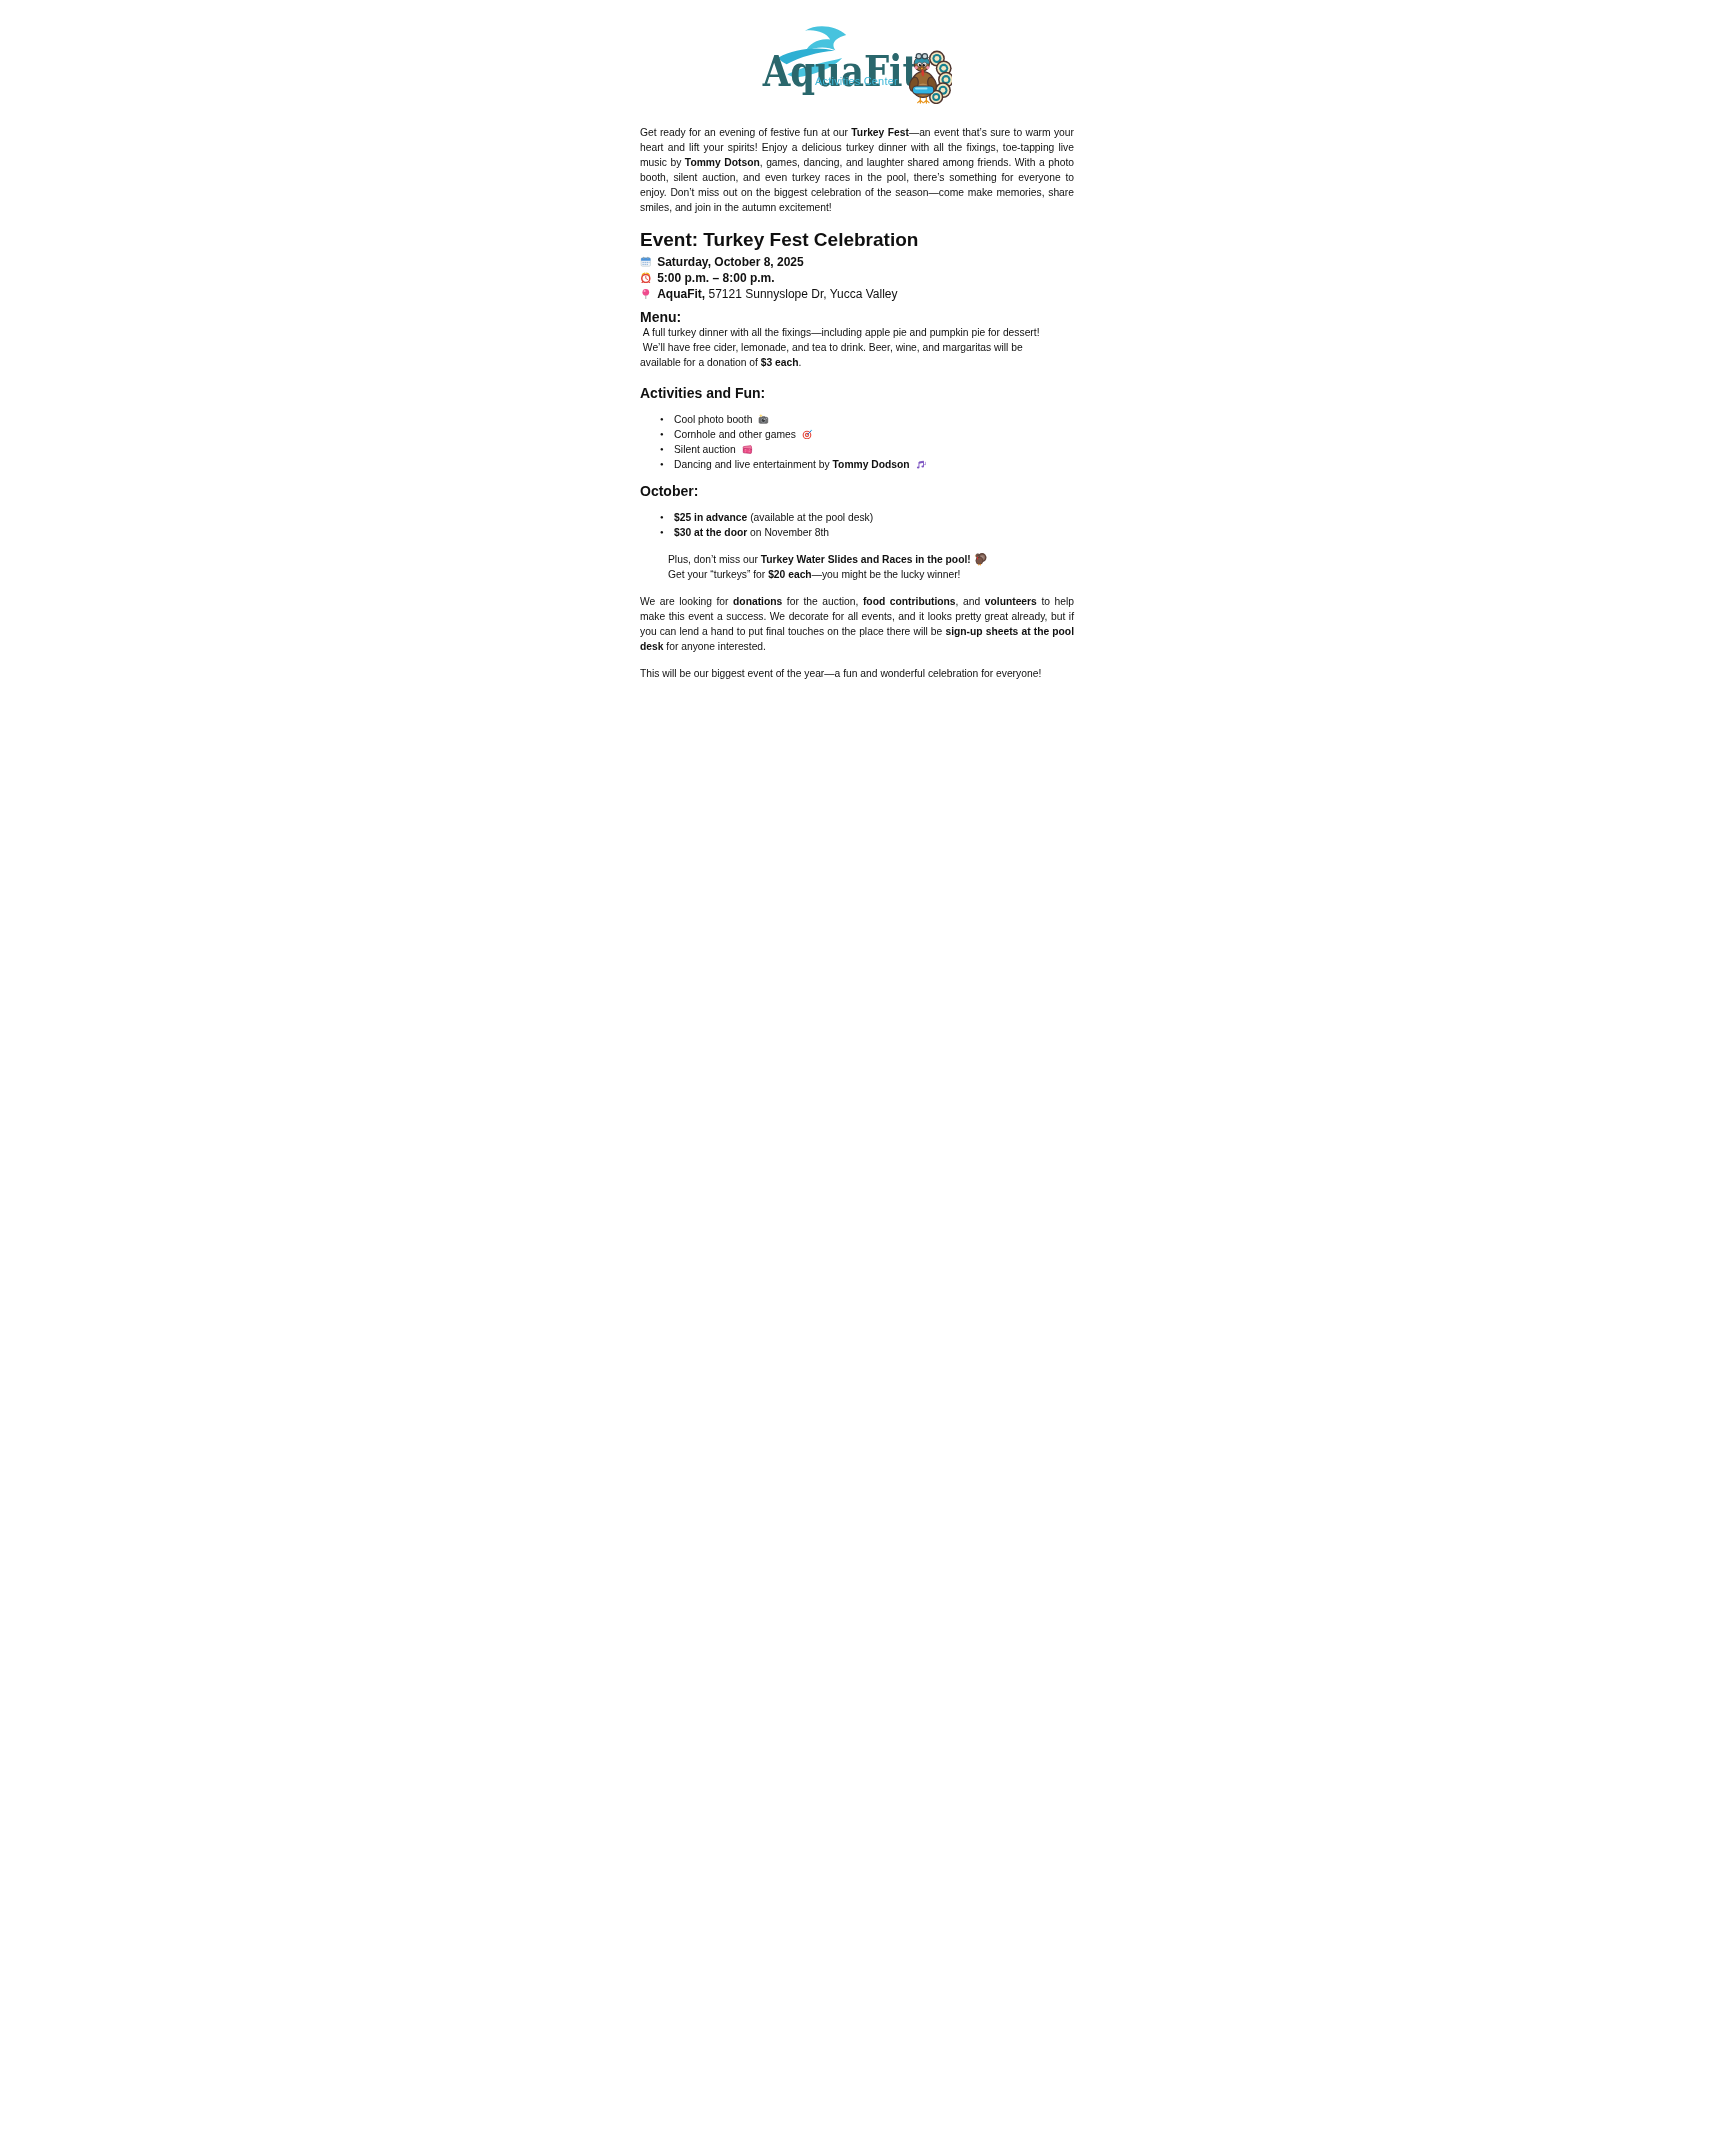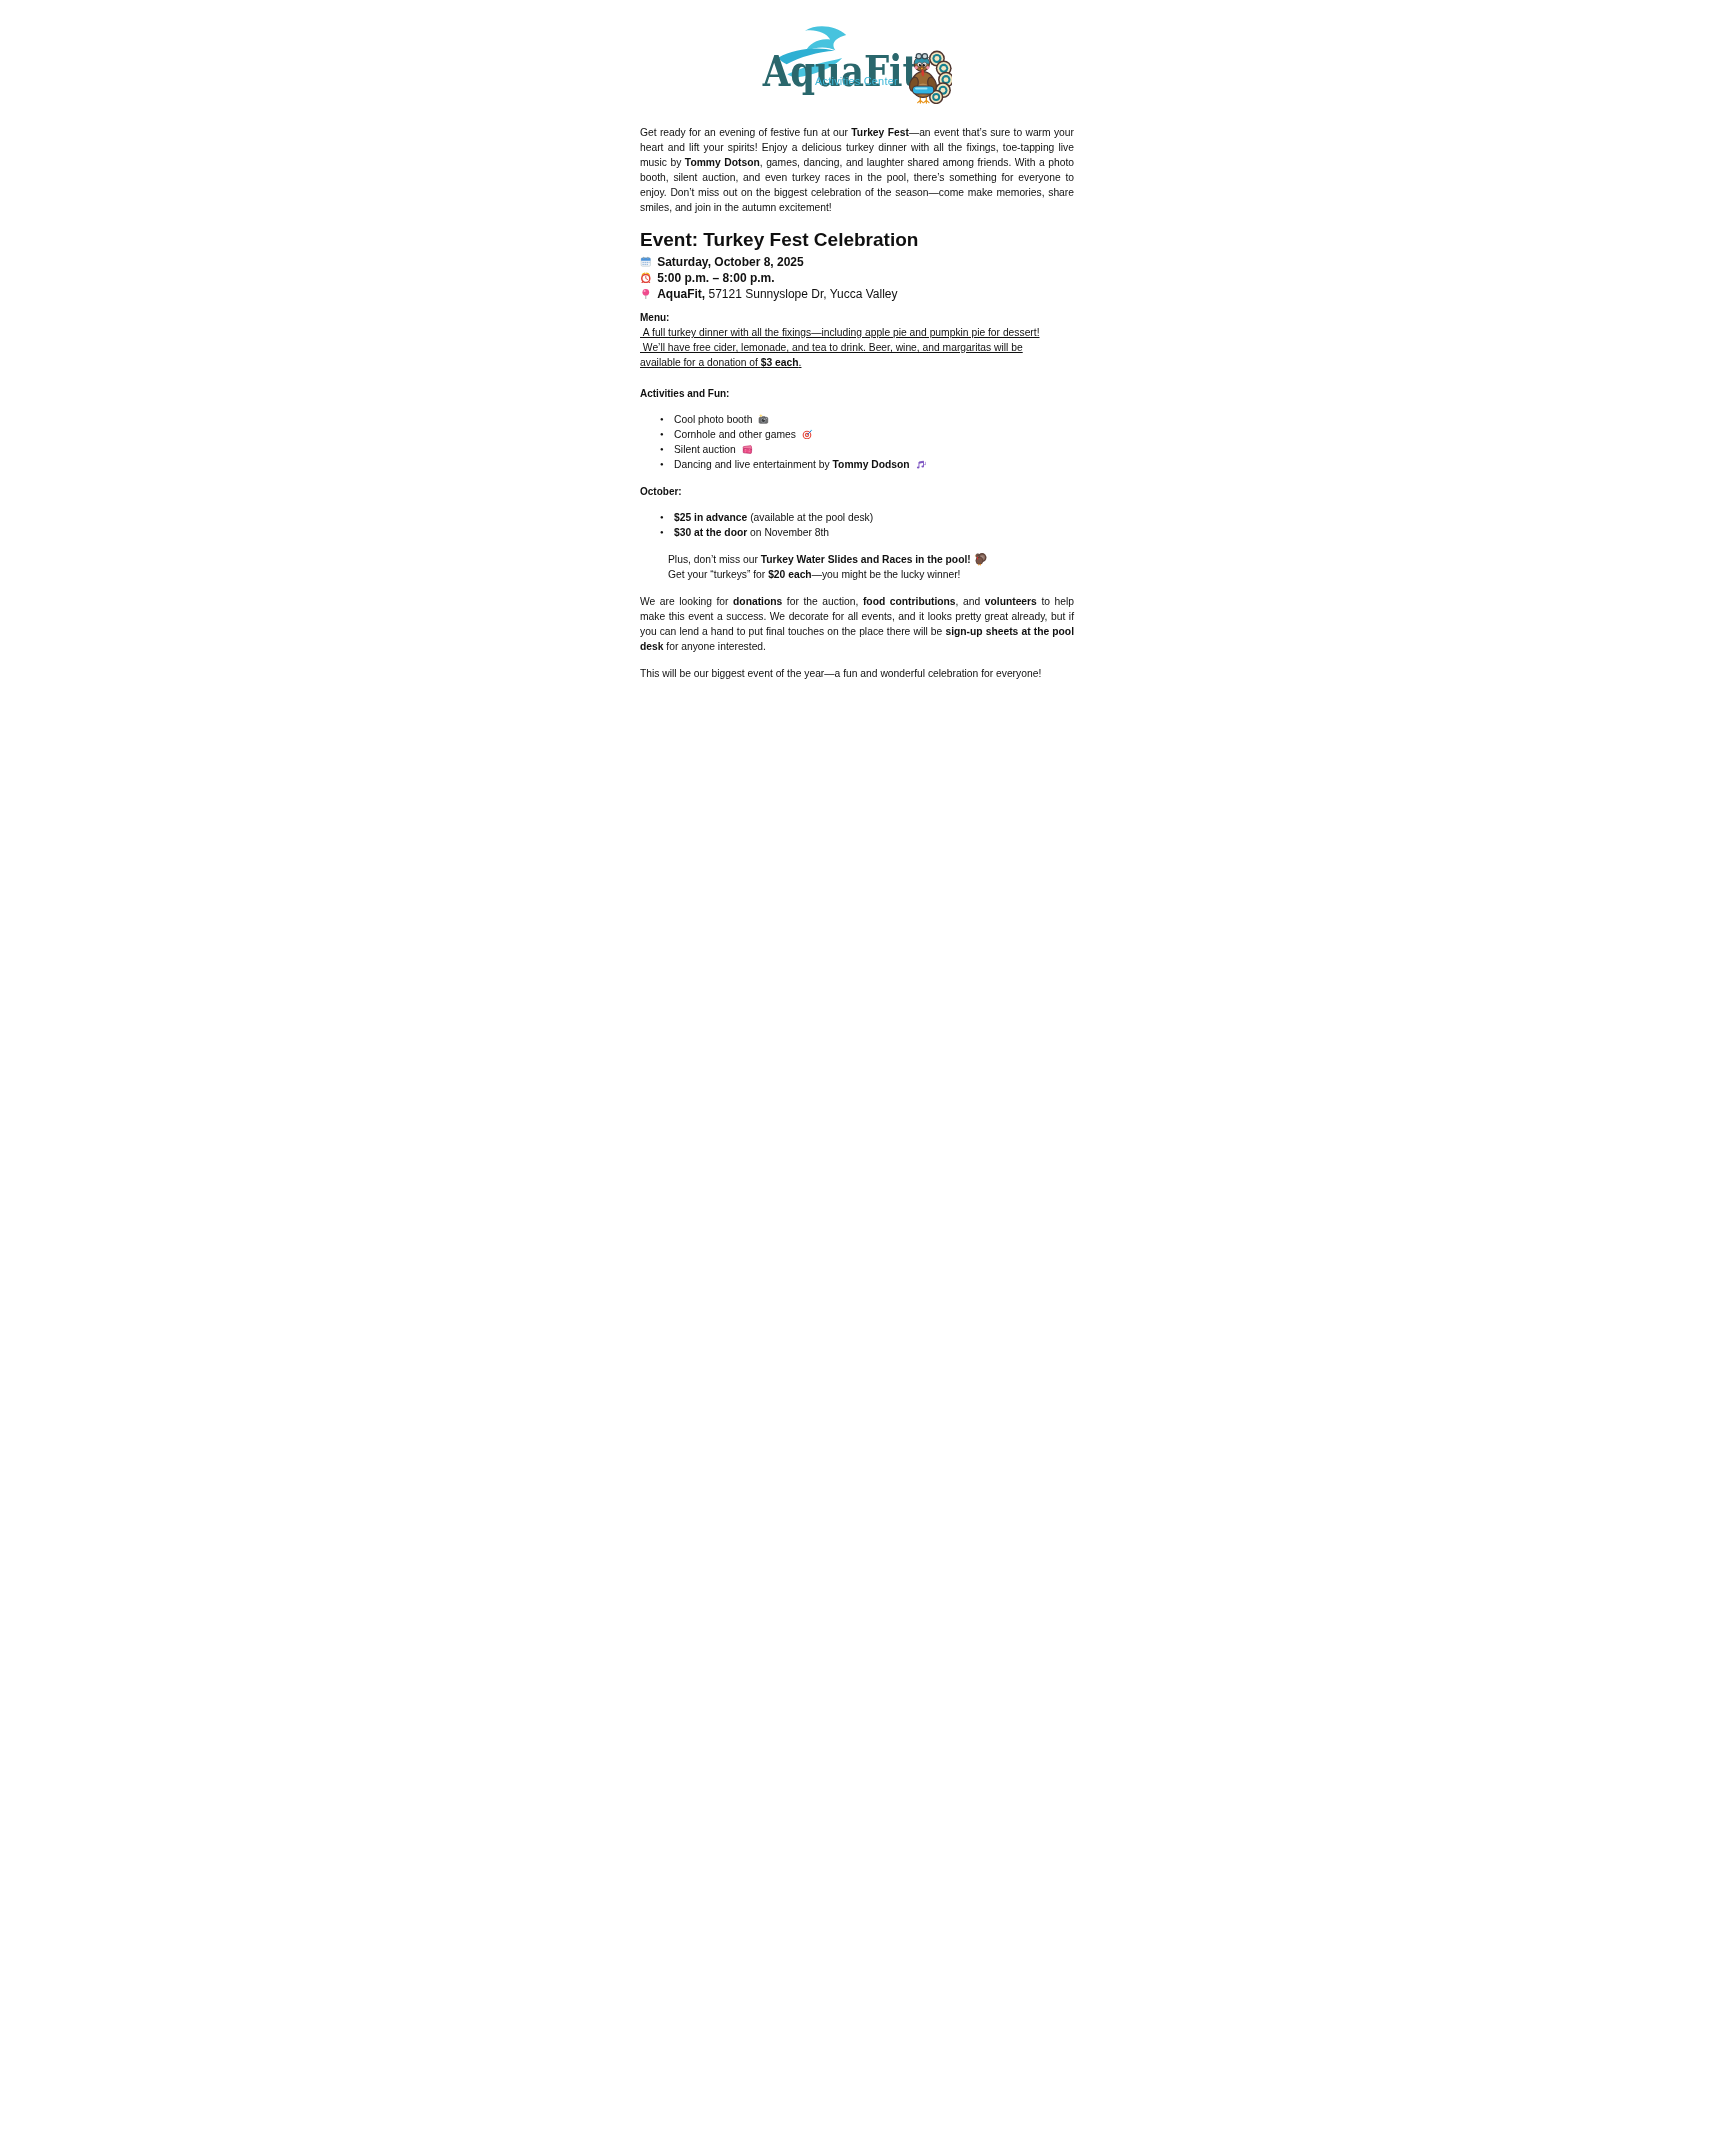--- a/index.html
+++ b/index.html
@@ -22,23 +22,23 @@
   .wordmark-svg { position:absolute; left:0; top:17.6px; width:161px; height:58px; }
   .logo-sub { position:absolute; left:54px; top:50px; font-size:11px; font-weight:500;
               color:#3db7d8; letter-spacing:0.2px; white-space:nowrap; }
   .turkey-svg { position:absolute; left:142px; top:21.5px; width:49px; height:57px; }
 
   
   p, h1, h2 { margin:0; }
   .intro { text-align:justify; line-height:15px; margin-bottom:15.5px; }
   .h1 { font-size:19px; font-weight:700; line-height:17px; margin:0 0 6px 0; }
   .detail { display:flex; align-items:center; gap:5.6px; line-height:16px; font-size:12px; }
-  .section-h { font-size:10px; font-weight:700; line-height:15px; margin-top:15.5px; }
+  .section-h { font-size:14px; font-weight:700; line-height:15px; margin-top:15.5px; }
   .plain { line-height:15px; }
-  .menu-p { line-height:15px;text-decoration:underline; }
+  .menu-p { line-height:15px; }
   ul.blist { list-style:none; margin:11.2px 0 0 0; padding:0; }
   ul.blist li { position:relative; padding-left:34px; line-height:15px; }
   .li-dot { position:absolute; left:20px; top:0; line-height:15px; font-size:6px; }
   .li-dot::before { content:'●'; }
   .just { text-align:justify; line-height:15px; }
   .mt20 { margin-top:8.6px; } .mt27 { margin-top:11.6px; }
   .mt28 { margin-top:12px; }
 
   
   .di { display:inline-flex; width:11.6px; height:11.6px; flex:0 0 11.6px; }

